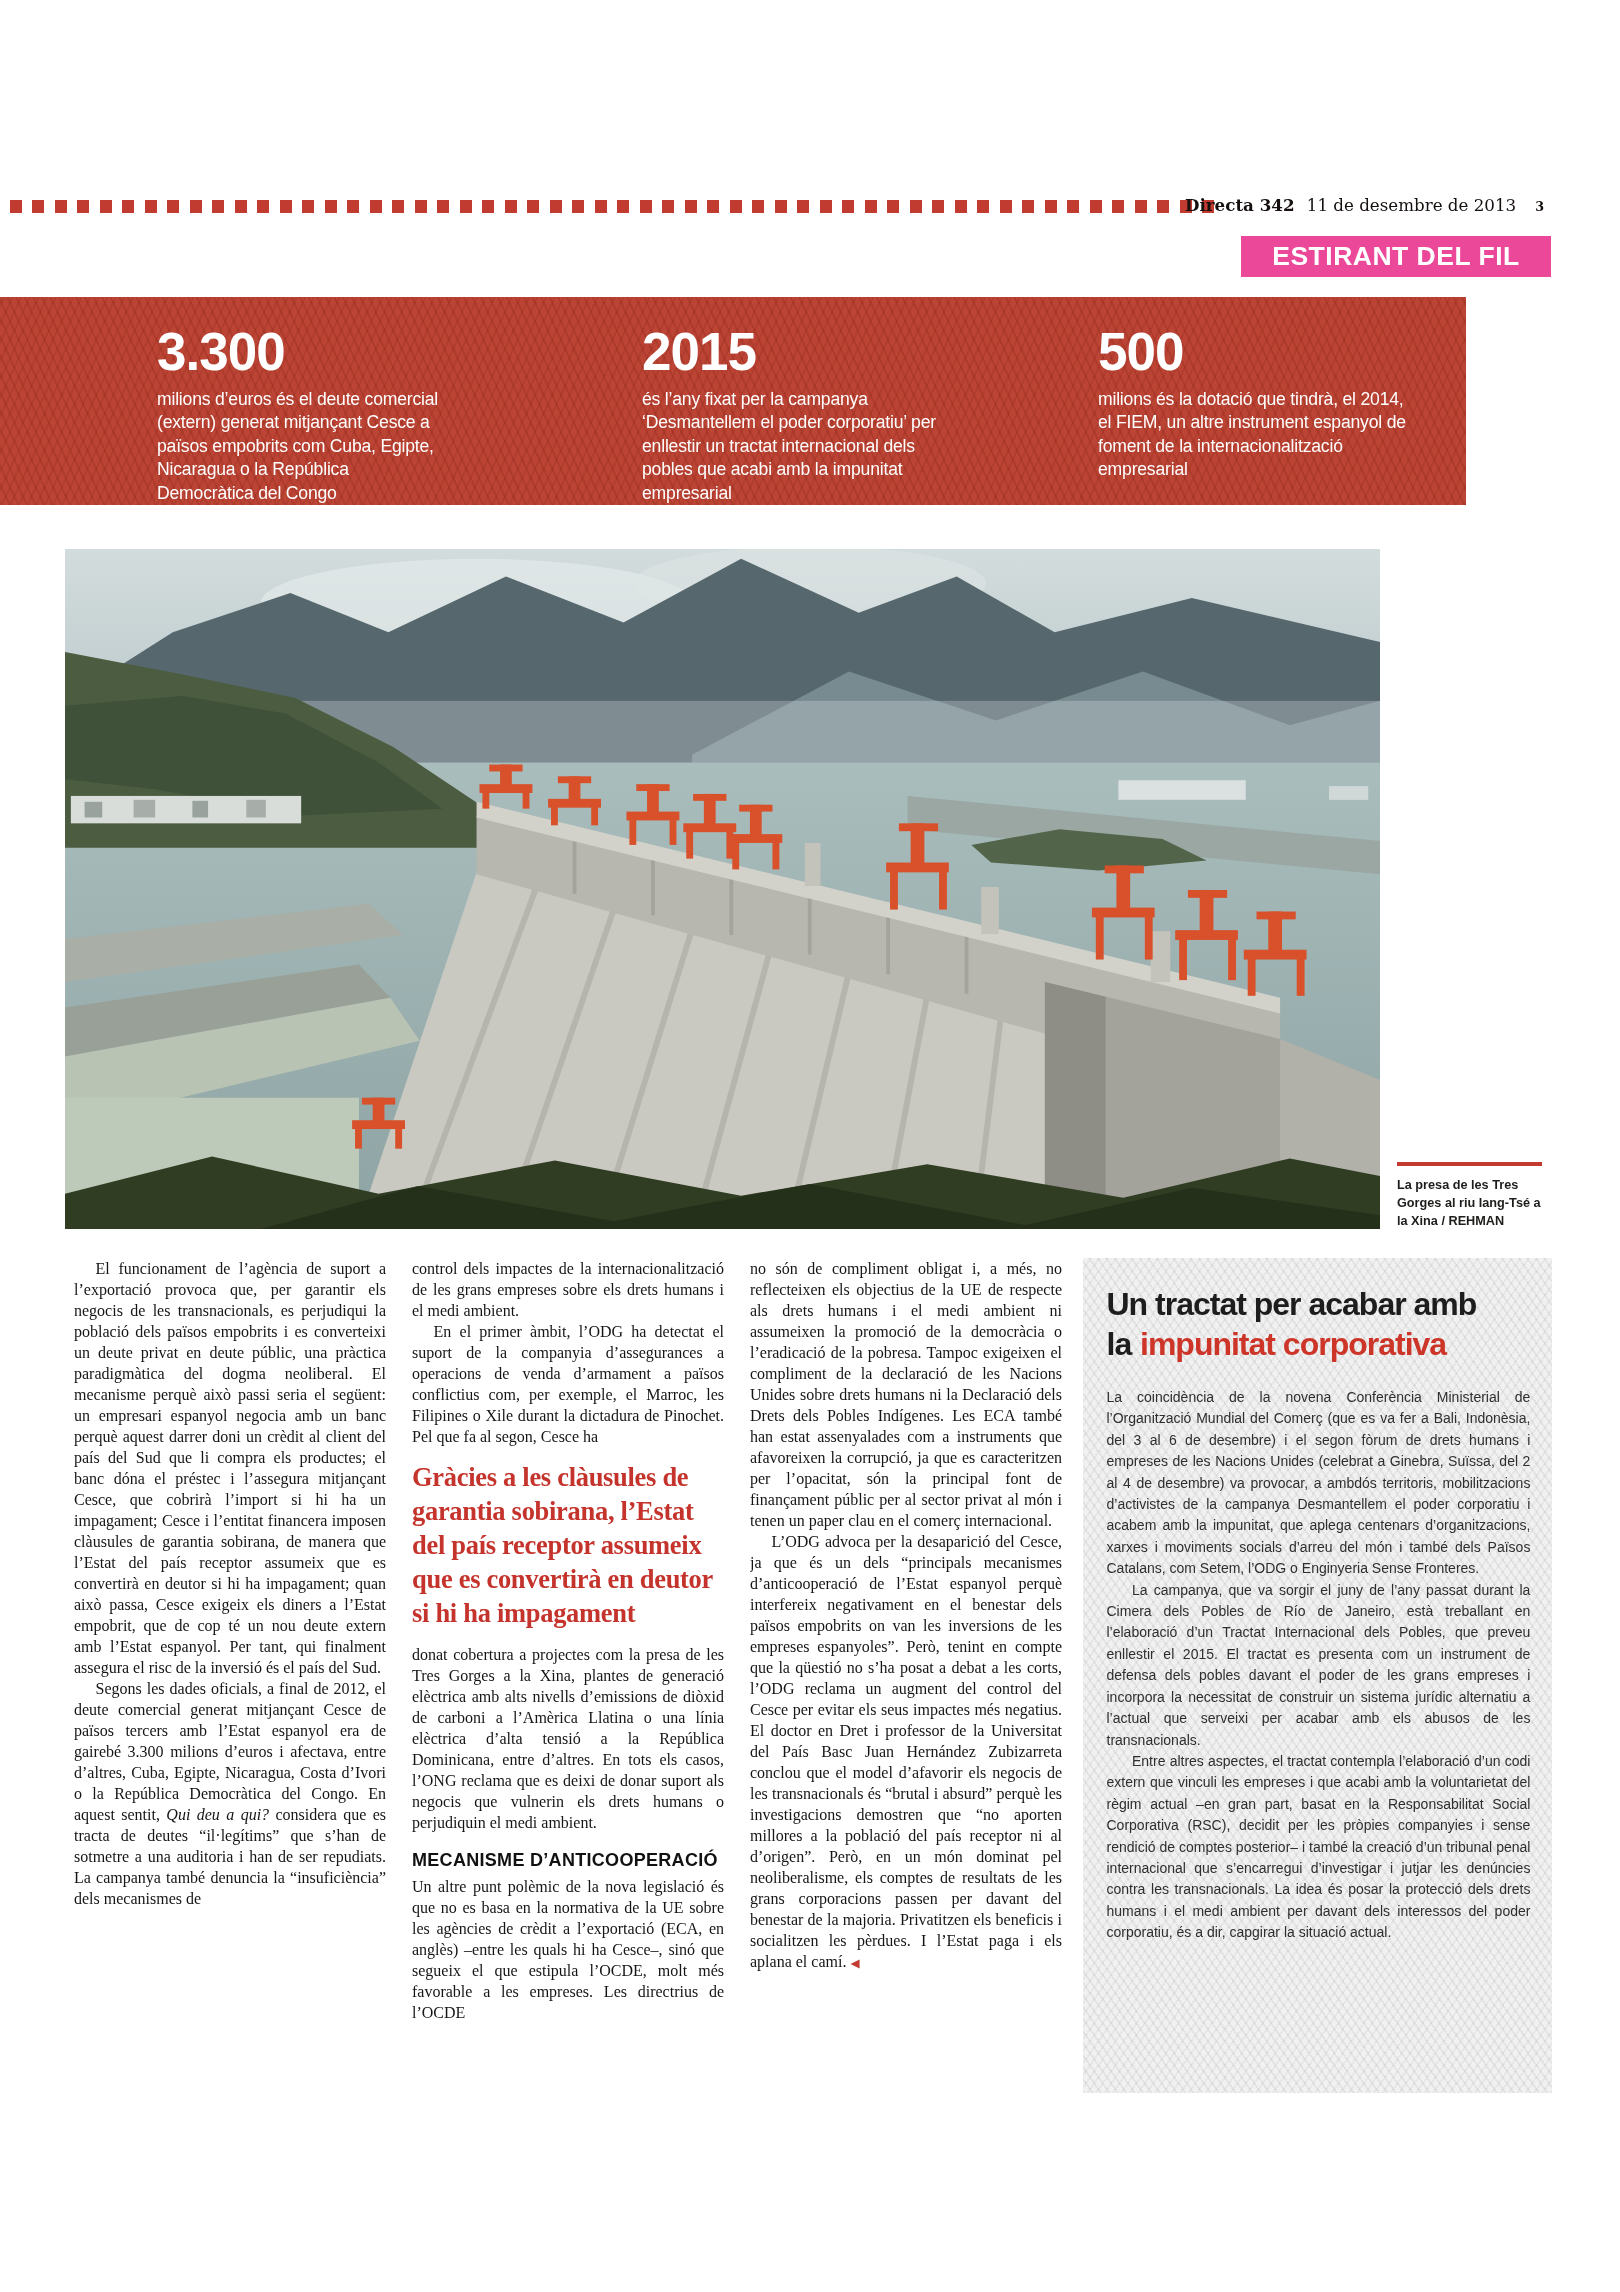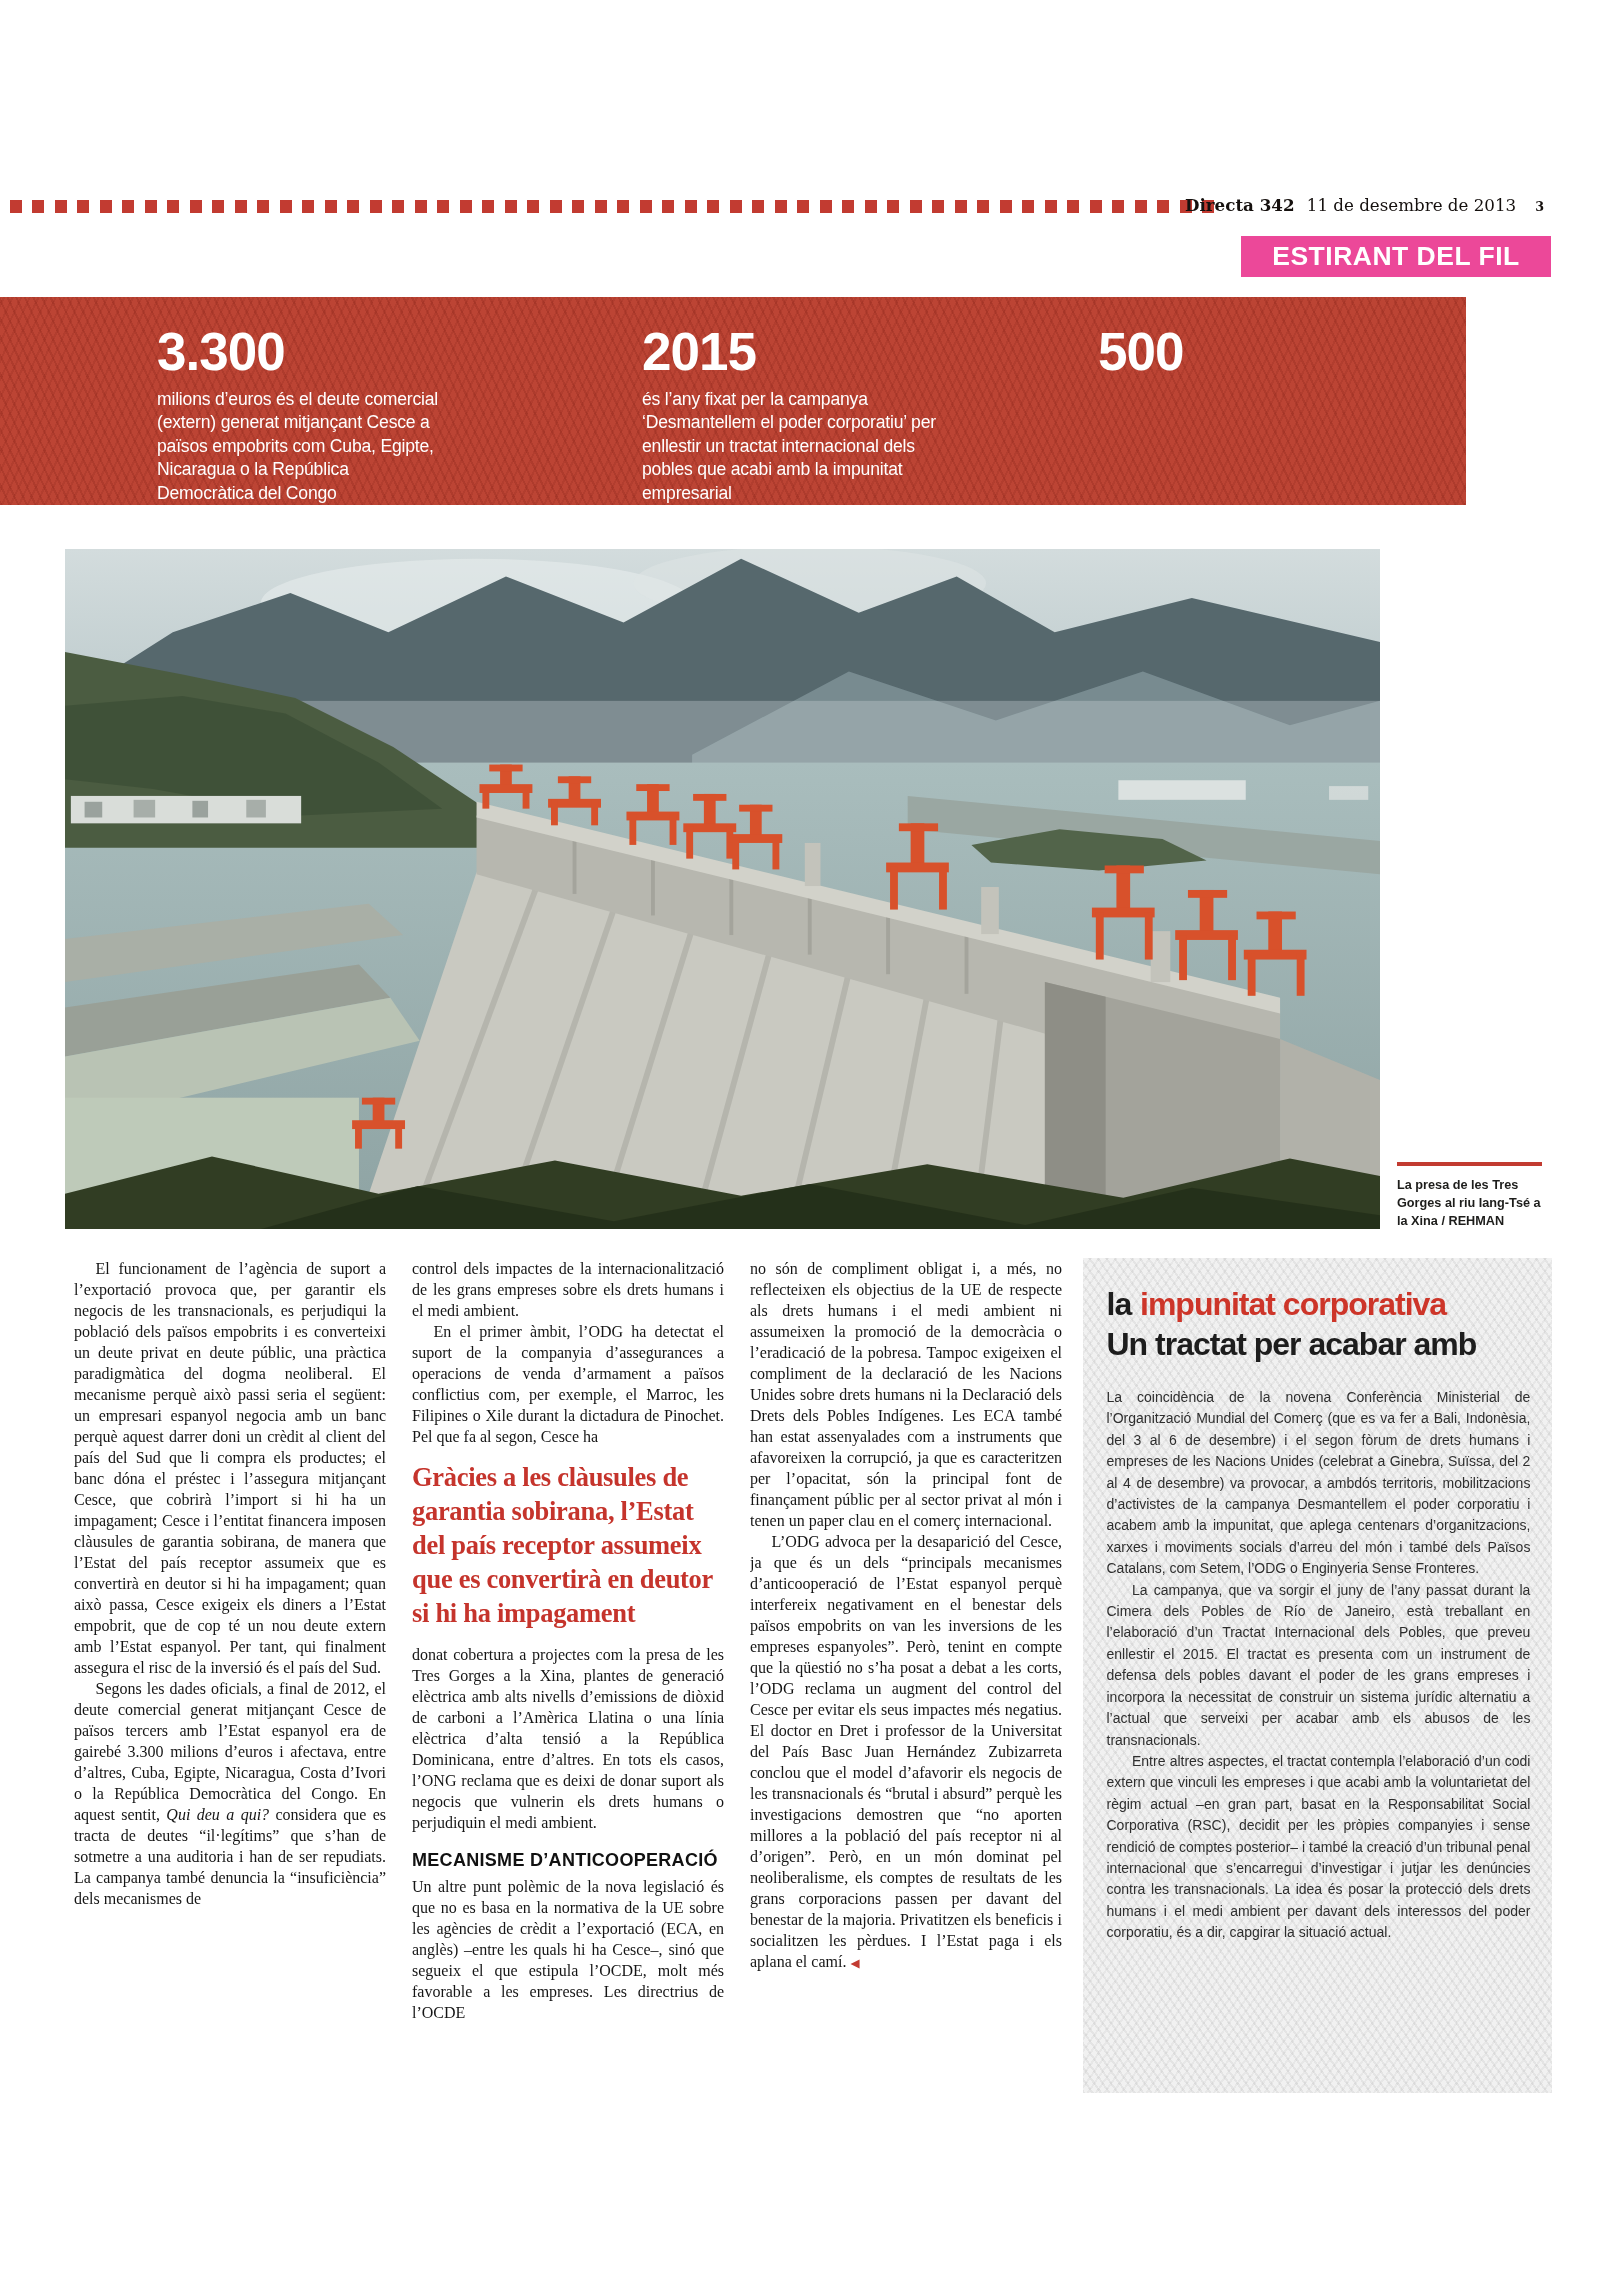--- a/index.html
+++ b/index.html
@@ -94,20 +94,21 @@
     <div class="stat stat1">
       <div class="stat-num">3.300</div>
       <div class="stat-text">milions d’euros és el deute comercial (extern) generat mitjançant Cesce a països empobrits com Cuba, Egipte, Nicaragua o la República Democràtica del Congo</div>
     </div>
     <div class="stat stat2">
       <div class="stat-num">2015</div>
       <div class="stat-text">és l’any fixat per la campanya ‘Desmantellem el poder corporatiu’ per enllestir un tractat internacional dels pobles que acabi amb la impunitat empresarial</div>
     </div>
     <div class="stat stat3">
       <div class="stat-num">500</div>
+      <div class="stat-text">milions és la dotació que tindrà, el 2014, el FIEM, un altre instrument espanyol de foment de la internacionalització empresarial</div>
     </div>
   </div>
 
   <div class="photo">
     <svg viewBox="0 0 1342 694" width="1315" height="680" preserveAspectRatio="none" xmlns="http://www.w3.org/2000/svg">
       <defs>
         <linearGradient id="sky" x1="0" y1="0" x2="0" y2="1">
           <stop offset="0" stop-color="#d3dcdd"></stop>
             <stop offset="1" stop-color="#aebfc1"></stop>
         </linearGradient>
@@ -242,22 +243,22 @@
     <p>Un altre punt polèmic de la nova legislació és que no es basa en la normativa de la UE sobre les agències de crèdit a l’exportació (ECA, en anglès) –entre les quals hi ha Cesce–, sinó que segueix el que estipula l’OCDE, molt més favorable a les empreses. Les directrius de l’OCDE</p>
   </div>
 
   <div class="col col3">
     <p>no són de compliment obligat i, a més, no reflecteixen els objectius de la UE de respecte als drets humans i el medi ambient ni assumeixen la promoció de la democràcia o l’eradicació de la pobresa. Tampoc exigeixen el compliment de la declaració de les Nacions Unides sobre drets humans ni la Declaració dels Drets dels Pobles Indígenes. Les ECA també han estat assenyalades com a instruments que afavoreixen la corrupció, ja que es caracteritzen per l’opacitat, són la principal font de finançament públic per al sector privat al món i tenen un paper clau en el comerç internacional.</p>
     <p class="ind"><span>L’ODG advoca per la desaparició del Cesce, ja que és un dels “principals mecanismes d’anticooperació de l’Estat espanyol perquè interfereix negativament en el benestar dels països empobrits on van les inversions de les empreses espanyoles”. Però, tenint en compte que la qüestió no s’ha posat a debat a les corts, l’ODG reclama un augment del control del Cesce per evitar els seus impactes més negatius. El doctor en Dret i professor de la Universitat del País Basc Juan Hernández Zubizarreta conclou que el model d’afavorir els negocis de les transnacionals és “brutal i absurd” perquè les investigacions demostren que “no aporten millores a la població del país receptor ni al d’origen”. Però, en un món dominat pel neoliberalisme, els comptes de resultats de les grans corporacions passen per davant del benestar de la majoria. Privatitzen els beneficis i socialitzen les pèrdues. I l’Estat paga i els aplana el camí. </span><span class="endmark">◀</span></p>
   </div>
 
   <aside class="sidebar">
     <h2 class="sb-title">
+      <span class="sb-line">Un tractat per acabar amb</span>
       <span class="sb-line"><span class="t-la">la</span><span class="t-red">impunitat corporativa</span></span>
-      <span class="sb-line">Un tractat per acabar amb</span>
     </h2>
     <p class="sb-p">La coincidència de la novena Conferència Ministerial de l’Organització Mundial del Comerç (que es va fer a Bali, Indonèsia, del 3 al 6 de desembre) i el segon fòrum de drets humans i empreses de les Nacions Unides (celebrat a Ginebra, Suïssa, del 2 al 4 de desembre) va provocar, a ambdós territoris, mobilitzacions d’activistes de la campanya Desmantellem el poder corporatiu i acabem amb la impunitat, que aplega centenars d’organitzacions, xarxes i moviments socials d’arreu del món i també dels Països Catalans, com Setem, l’ODG o Enginyeria Sense Fronteres.</p>
     <p class="sb-p ind">La campanya, que va sorgir el juny de l’any passat durant la Cimera dels Pobles de Río de Janeiro, està treballant en l’elaboració d’un Tractat Internacional dels Pobles, que preveu enllestir el 2015. El tractat es presenta com un instrument de defensa dels pobles davant el poder de les grans empreses i incorpora la necessitat de construir un sistema jurídic alternatiu a l’actual que serveixi per acabar amb els abusos de les transnacionals.</p>
     <p class="sb-p ind">Entre altres aspectes, el tractat contempla l’elaboració d’un codi extern que vinculi les empreses i que acabi amb la voluntarietat del règim actual –en gran part, basat en la Responsabilitat Social Corporativa (RSC), decidit per les pròpies companyies i sense rendició de comptes posterior– i també la creació d’un tribunal penal internacional que s’encarregui d’investigar i jutjar les denúncies contra les transnacionals. La idea és posar la protecció dels drets humans i el medi ambient per davant dels interessos del poder corporatiu, és a dir, capgirar la situació actual.</p>
   </aside>
 
 </div>
 
 
 </body></html>

